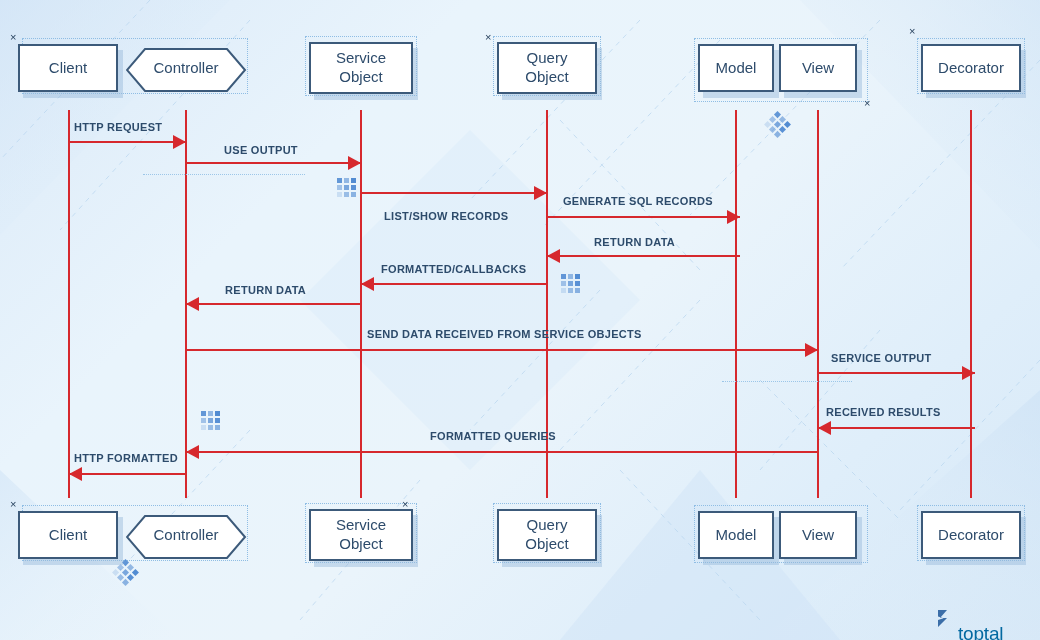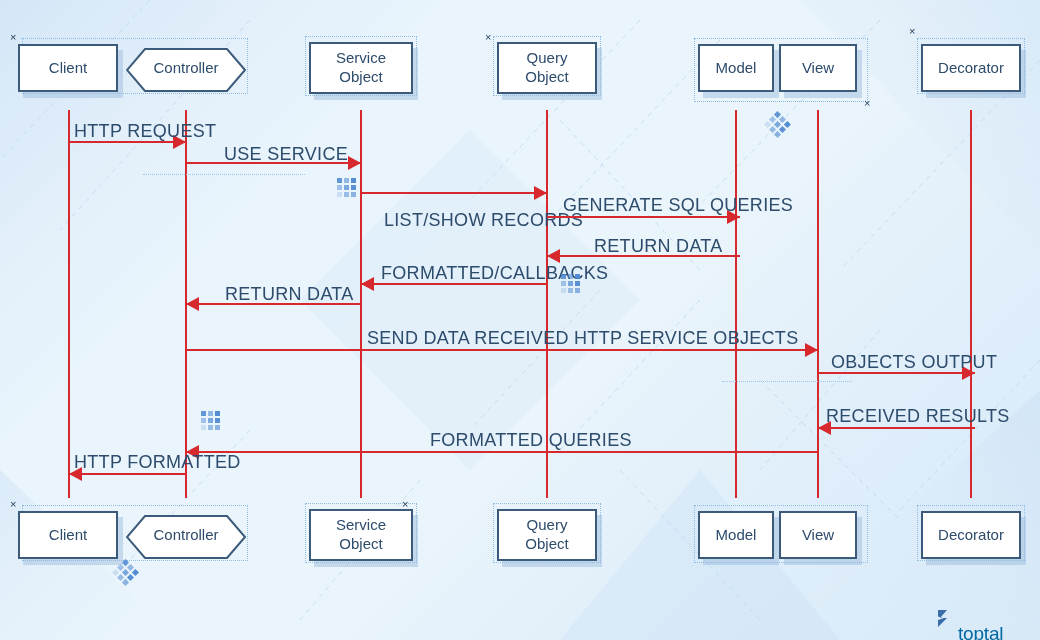--- a/index.html
+++ b/index.html
@@ -32,22 +32,22 @@
 
   
   .lifeline{position:absolute;width:2px;background:#d6282d;}
 
   
   .msg-line{position:absolute;height:2px;background:#d6282d;}
   .arrow{position:absolute;width:0;height:0;border-top:7px solid transparent;
     border-bottom:7px solid transparent;}
   .arrow.right{border-left:13px solid #d6282d;}
   .arrow.left{border-right:13px solid #d6282d;}
-  .msg-label{position:absolute;color:#2d4b6b;font-size:18px;letter-spacing:.3px;
-    white-space:nowrap;font-weight:400;text-align:right;}
+  .msg-label{position:absolute;color:#2d4b6b;font-size:11px;letter-spacing:.3px;
+    white-space:nowrap;font-weight:700;text-align:right;}
 
   
   .guide{position:absolute;height:0;border-top:1px dotted #9cc6e8;}
 
   
   .dotgrid{position:absolute;}
   .dotgrid span{position:absolute;width:5px;height:5px;background:#4a86d0;}
   .diamond{position:absolute;transform:rotate(45deg);}
   .diamond span{position:absolute;width:5px;height:5px;background:#4a86d0;}
 
@@ -134,42 +134,42 @@
       <div class="guide" style="left: 143px; top: 174px; width: 162px;"></div>
       <div class="guide" style="left: 722px; top: 381px; width: 130px;"></div>
     </div>
 
   <div id="msg-layer">
       <div class="msg-line" style="left: 69px; top: 141px; width: 117px;"></div>
       <div class="arrow right" style="top: 135px; left: 173px;"></div>
       <div class="msg-label" style="left: 74px; top: 121px;">HTTP REQUEST</div>
       <div class="msg-line" style="left: 186px; top: 162px; width: 175px;"></div>
       <div class="arrow right" style="top: 156px; left: 348px;"></div>
-      <div class="msg-label" style="left: 224px; top: 144px;">USE SERVICE</div>
+      <div class="msg-label" style="left: 224px; top: 144px;">USE OUTPUT</div>
       <div class="msg-line" style="left: 361px; top: 192px; width: 186px;"></div>
       <div class="arrow right" style="top: 186px; left: 534px;"></div>
       <div class="msg-label" style="left: 384px; top: 170px; margin-top: 40px;">LIST/SHOW RECORDS</div>
       <div class="msg-line" style="left: 547px; top: 216px; width: 193px;"></div>
       <div class="arrow right" style="top: 210px; left: 727px;"></div>
-      <div class="msg-label" style="left: 563px; top: 195px;">GENERATE SQL QUERIES</div>
+      <div class="msg-label" style="left: 563px; top: 195px;">GENERATE SQL RECORDS</div>
       <div class="msg-line" style="left: 547px; top: 255px; width: 193px;"></div>
       <div class="arrow left" style="top: 249px; left: 547px;"></div>
       <div class="msg-label" style="left: 594px; top: 236px;">RETURN DATA</div>
       <div class="msg-line" style="left: 361px; top: 283px; width: 186px;"></div>
       <div class="arrow left" style="top: 277px; left: 361px;"></div>
       <div class="msg-label" style="left: 381px; top: 263px;">FORMATTED/CALLBACKS</div>
       <div class="msg-line" style="left: 186px; top: 303px; width: 175px;"></div>
       <div class="arrow left" style="top: 297px; left: 186px;"></div>
       <div class="msg-label" style="left: 225px; top: 284px;">RETURN DATA</div>
       <div class="msg-line" style="left: 186px; top: 349px; width: 632px;"></div>
       <div class="arrow right" style="top: 343px; left: 805px;"></div>
-      <div class="msg-label" style="left: 367px; top: 328px;">SEND DATA RECEIVED HTTP SERVICE OBJECTS</div>
+      <div class="msg-label" style="left: 367px; top: 328px;">SEND DATA RECEIVED FROM SERVICE OBJECTS</div>
       <div class="msg-line" style="left: 818px; top: 372px; width: 157px;"></div>
       <div class="arrow right" style="top: 366px; left: 962px;"></div>
-      <div class="msg-label" style="left: 831px; top: 352px;">OBJECTS OUTPUT</div>
+      <div class="msg-label" style="left: 831px; top: 352px;">SERVICE OUTPUT</div>
       <div class="msg-line" style="left: 818px; top: 427px; width: 157px;"></div>
       <div class="arrow left" style="top: 421px; left: 818px;"></div>
       <div class="msg-label" style="left: 826px; top: 406px;">RECEIVED RESULTS</div>
       <div class="msg-line" style="left: 186px; top: 451px; width: 632px;"></div>
       <div class="arrow left" style="top: 445px; left: 186px;"></div>
       <div class="msg-label" style="left: 430px; top: 430px;">FORMATTED QUERIES</div>
       <div class="msg-line" style="left: 69px; top: 473px; width: 117px;"></div>
       <div class="arrow left" style="top: 467px; left: 69px;"></div>
       <div class="msg-label" style="left: 74px; top: 452px;">HTTP FORMATTED</div>
     </div>

